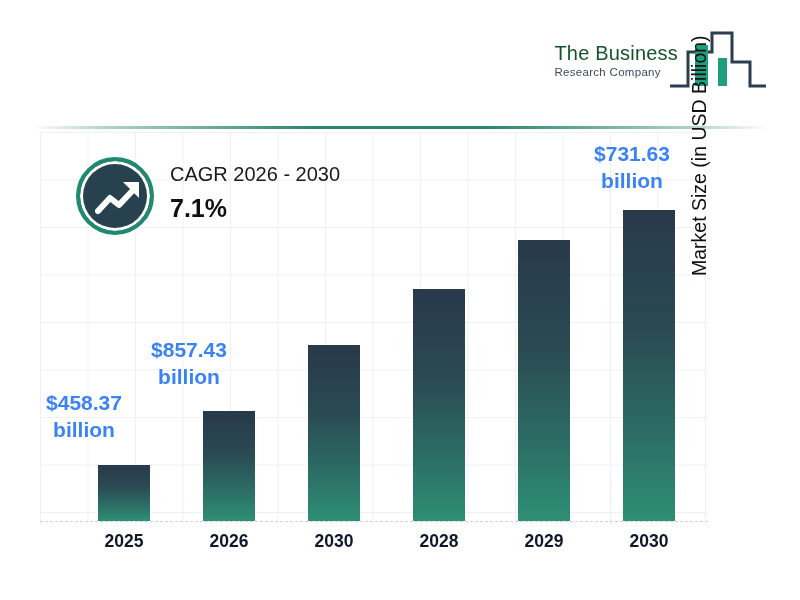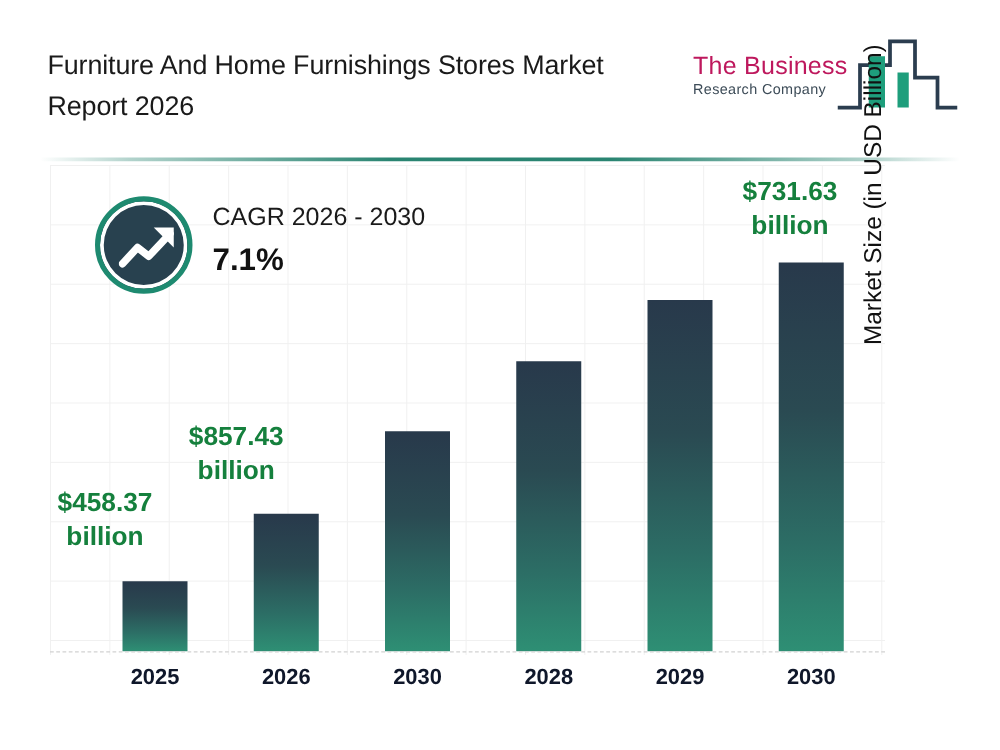--- a/index.html
+++ b/index.html
@@ -50,21 +50,21 @@
     width: 96px; height: 66px;
   }
   #logo-text {
     position: absolute;
     right: 92px; top: 14px;
     text-align: left;
     white-space: nowrap;
   }
   #logo-line1 {
     font-size: 20px;
-    color: #be185d;
+    color: #14532d;
     letter-spacing: 0.2px;
     line-height: 22px;
   }
   #logo-line2 {
     font-size: 11.5px;
     color: #3c4b57;
     letter-spacing: 0.3px;
     line-height: 14px;
     margin-top: 1px;
   }
@@ -113,21 +113,21 @@
     position: absolute;
     left: 40px; top: 132px;
     width: 668px; height: 389px;
   }
 
   .bar-label {
     position: absolute;
     text-align: center;
     font-size: 21px;
     font-weight: bold;
-    color: #15803d;
+    color: #3b82f6;
     line-height: 27px;
     white-space: nowrap;
   }
 
   
   #xaxis {
     position: absolute;
     left: 40px; top: 531px;
     width: 668px; height: 30px;
   }
@@ -193,21 +193,20 @@
     margin-top: 2px;
   }
 </style>
 </head>
 <body>
 
 <div id="page">
 
   <div id="header">
 
-    <div id="title">Furniture And Home Furnishings Stores Market Report 2026</div>
 
     <div id="logo">
       <div id="logo-text">
         <div id="logo-line1">The Business</div>
         <div id="logo-line2">Research Company</div>
       </div>
       <div id="logo-mark">
         <svg width="96" height="66" viewBox="0 0 96 66" xmlns="http://www.w3.org/2000/svg">
 
           <polyline points="0,58 18,58 18,24 42,24 42,5 62,5 62,34 80,34 80,58 96,58" fill="none" stroke="#2b3d4f" stroke-width="3" stroke-linejoin="miter" stroke-linecap="butt"></polyline>

